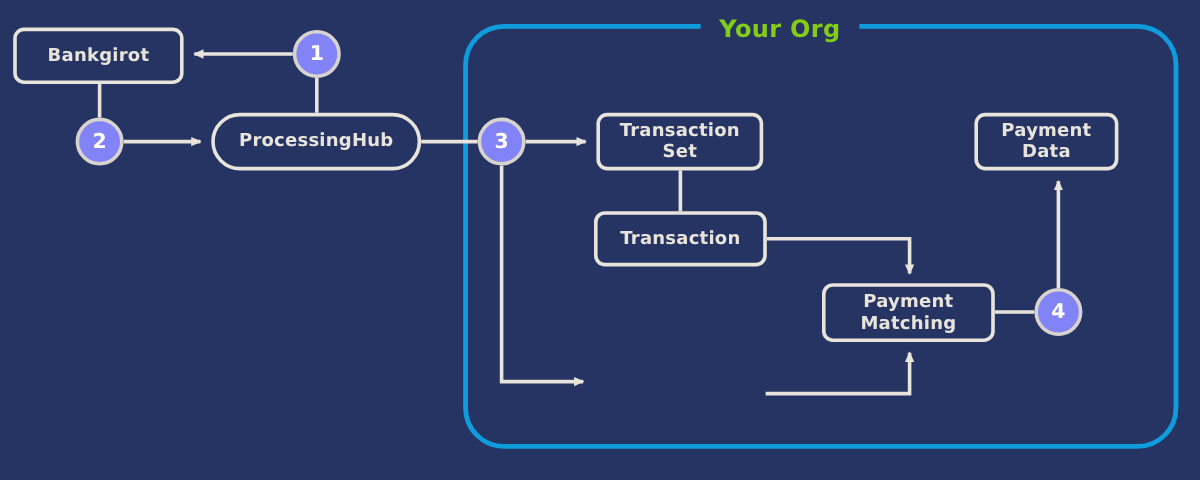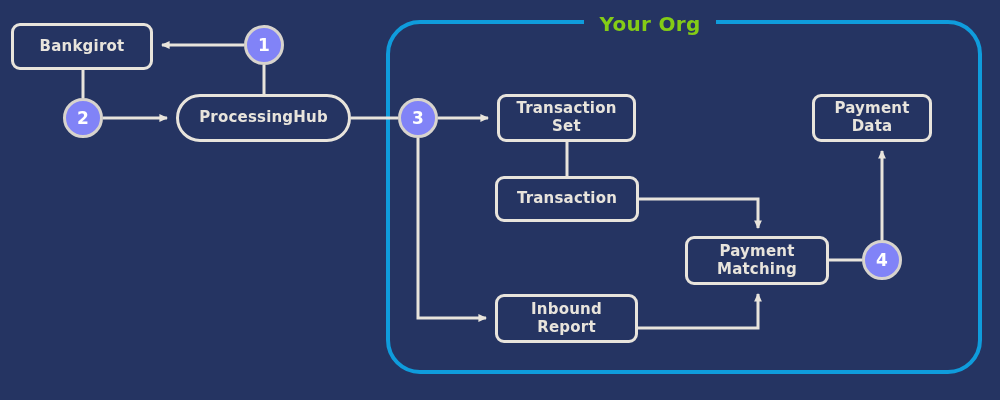--- a/index.html
+++ b/index.html
@@ -127,24 +127,20 @@
 
   <div class="node-box" style="left:497px; top:94px; width:139px; height:48px;">
     <span style="white-space:pre-line;">Transaction
 Set</span>
   </div>
 
   <div class="node-box" style="left:495px; top:176px; width:144px; height:46px;">
     <span style="white-space:pre-line;">Transaction</span>
   </div>
 
-  <div class="node-box" style="left:495px; top:294px; width:143px; height:49px;">
-    <span style="white-space:pre-line;">Inbound
-Report</span>
-  </div>
 
   <div class="node-box" style="left:685px; top:236px; width:144px; height:49px;">
     <span style="white-space:pre-line;">Payment
 Matching</span>
   </div>
 
   <div class="node-box" style="left:812px; top:94px; width:120px; height:48px;">
     <span style="white-space:pre-line;">Payment
 Data</span>
   </div>

